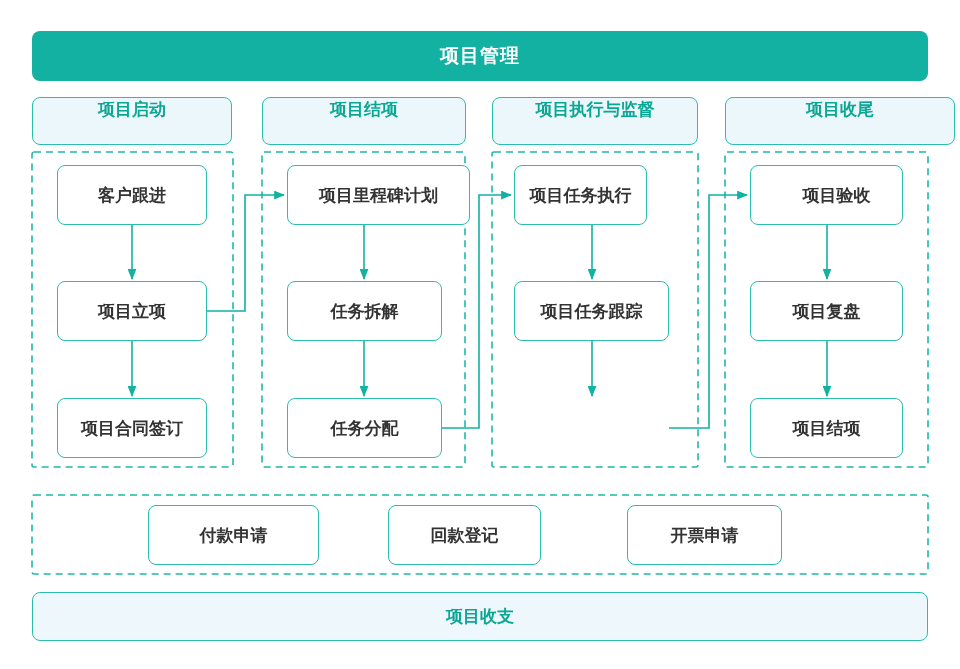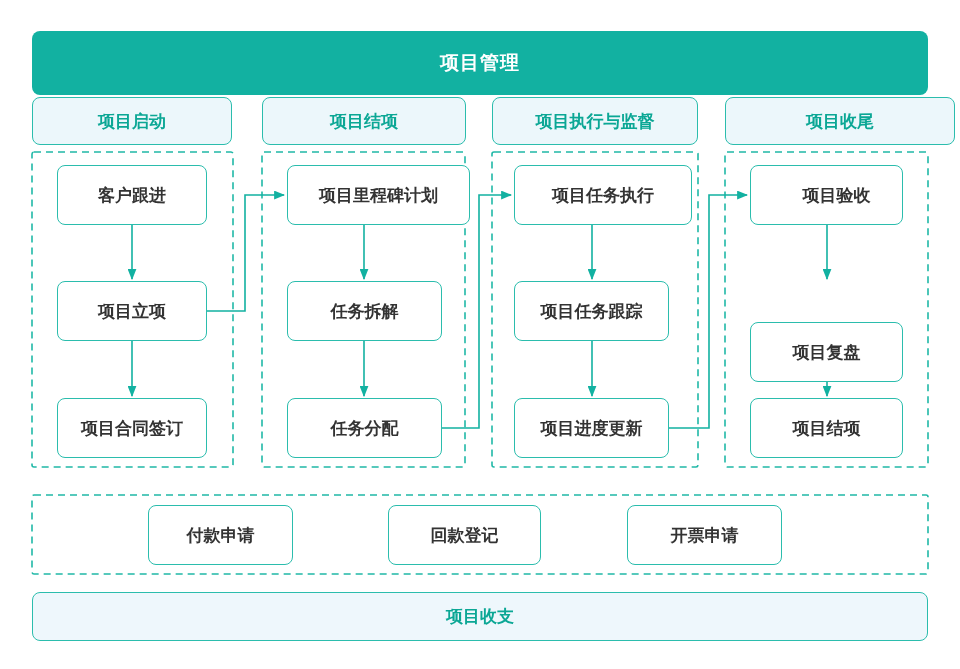--- a/index.html
+++ b/index.html
@@ -17,37 +17,37 @@
   }
   .connector-layer {
     position: absolute;
     left: 0; top: 0;
     width: 960px; height: 669px;
     z-index: 1;
   }
   .top-banner {
     position: absolute;
     left: 32px; top: 31px;
-    width: 896px; height: 64px;
+    width: 896px; height: 50px;
     background: var(--teal, #12b1a1);
     border-radius: 8px;
     display: flex; align-items: center; justify-content: center;
     color: #ffffff;
     font-size: 19px; font-weight: bold;
     letter-spacing: 1px;
     z-index: 2;
   }
   .stage-header {
     position: absolute;
     top: 97px; height: 48px;
     background: var(--header_bg, #ecf7fb);
     border: 1.5px solid var(--border_teal, #2bbdad);
     border-radius: 8px;
     box-sizing: border-box;
-    display: flex; align-items: center; justify-content: center;
+    display: flex; align-items: flex-start; justify-content: center;
     color: var(--header_text, #0ba795);
     font-size: 17px; font-weight: bold;
     z-index: 2;
   }
   .flow-node {
     position: absolute;
     height: 60px;
     background: #ffffff;
     border: 1.5px solid var(--border_teal, #2bbdad);
     border-radius: 8px;
@@ -137,41 +137,38 @@
   <div class="flow-node" style="left:287px; top:165px; width:183px;">
     <span>项目里程碑计划</span>
   </div>
   <div class="flow-node" style="left:287px; top:281px; width:155px;">
     <span>任务拆解</span>
   </div>
   <div class="flow-node" style="left:287px; top:398px; width:155px;">
     <span>任务分配</span>
   </div>
 
-  <div class="flow-node" style="left:514px; top:165px; width:178px;">
+  <div class="flow-node" style="left:514px; top:165px; width:133px;">
     <span>项目任务执行</span>
   </div>
   <div class="flow-node" style="left:514px; top:281px; width:155px;">
     <span>项目任务跟踪</span>
   </div>
-  <div class="flow-node" style="left:514px; top:398px; width:155px;">
-    <span>项目进度更新</span>
-  </div>
 
   <div class="flow-node" style="left:750px; top:165px; width:153px;padding-left:20px;">
     <span>项目验收</span>
   </div>
-  <div class="flow-node" style="left:750px; top:281px; width:153px;margin-top:41px;">
+  <div class="flow-node" style="left:750px; top:281px; width:153px;">
     <span>项目复盘</span>
   </div>
   <div class="flow-node" style="left:750px; top:398px; width:153px;">
     <span>项目结项</span>
   </div>
 
-  <div class="flow-node" style="left:148px; top:505px; width:145px;">
+  <div class="flow-node" style="left:148px; top:505px; width:171px;">
     <span>付款申请</span>
   </div>
   <div class="flow-node" style="left:388px; top:505px; width:153px;font-family:Liberation Serif, serif;">
     <span>回款登记</span>
   </div>
   <div class="flow-node" style="left:627px; top:505px; width:155px;">
     <span>开票申请</span>
   </div>
 
   <div class="footer-banner">

